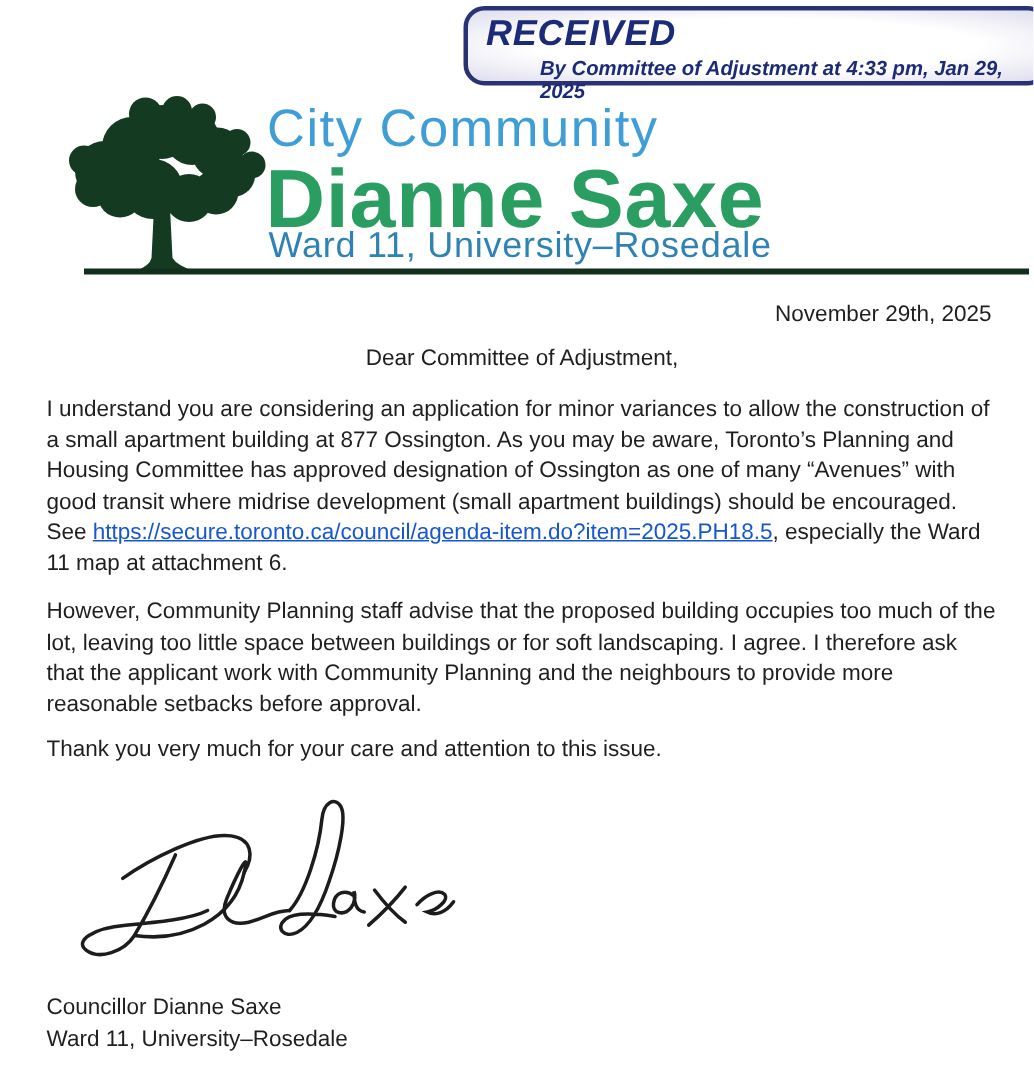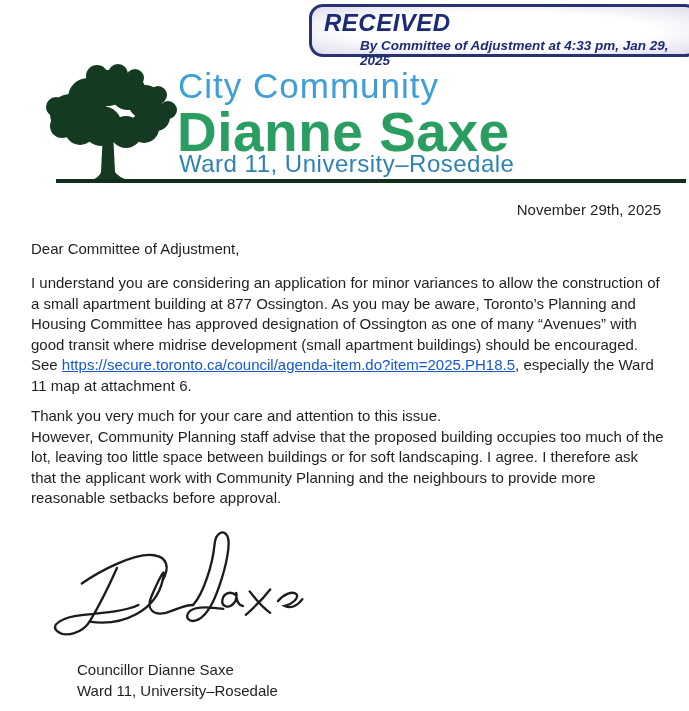--- a/index.html
+++ b/index.html
@@ -42,27 +42,27 @@
     position:absolute; left:56px; top:179px; width:630px; height:4px;
     background:#122f1e;
   }
 
   
   .letter-body {
     position:absolute; left:31px; top:200px; width:634px;
     font-size:15px; line-height:20.5px; color:#1f1f1f;
   }
   .date { text-align:right; margin:0 4px 2px 0; }
-  .salutation { margin:18px 0 14px 0; }
-  .para { margin:0 0 10px 0; }
+  .salutation { margin:8px 0 14px 0;text-align:center; }
+  .para { margin:12px 0 10px 0; }
   .thanks { margin:3px 0 0 0; }
   a.agenda-link { color:#1657d0; text-decoration:underline; cursor:pointer; }
 
   .signature-wrap { margin:16px 0 0 10px; height:122px; }
-  .signoff { margin-top:12px; line-height:21px;margin-left:46px; }
+  .signoff { margin-top:12px; line-height:21px; }
 </style>
 </head>
 <body>
 
 <div class="page">
 
   <div class="stamp">
     <div class="stamp-title">RECEIVED</div>
     <div class="stamp-subtitle">By Committee of Adjustment at 4:33 pm, Jan 29, 2025</div>
   </div>
@@ -96,23 +96,23 @@
   <div class="lh-name">Dianne Saxe</div>
   <div class="lh-ward">Ward 11, University–Rosedale</div>
   <div class="rule"></div>
 
   <div class="letter-body">
     <div class="date">November 29th, 2025</div>
     <div class="salutation">Dear Committee of Adjustment,</div>
 
     <p class="para"><span>I understand you are considering an application for minor variances to allow the construction of a small apartment building at 877 Ossington. As you may be aware, Toronto’s Planning and Housing Committee has approved designation of Ossington as one of many “Avenues” with good transit where midrise development (small apartment buildings) should be encouraged. See </span><a class="agenda-link" href="#">https://secure.toronto.ca/council/agenda-item.do?item=2025.PH18.5</a><span>, especially the Ward 11 map at attachment 6.</span></p>
 
+    <p class="para">However, Community Planning staff advise that the proposed building occupies too much of the lot, leaving too little space between buildings or for soft landscaping. I agree. I therefore ask that the applicant work with Community Planning and the neighbours to provide more reasonable setbacks before approval.</p>
+
     <p class="para thanks">Thank you very much for your care and attention to this issue.</p>
-
-    <p class="para">However, Community Planning staff advise that the proposed building occupies too much of the lot, leaving too little space between buildings or for soft landscaping. I agree. I therefore ask that the applicant work with Community Planning and the neighbours to provide more reasonable setbacks before approval.</p>
 
     <div class="signature-wrap">
       <svg width="310" height="122" viewBox="0 0 310 125" xmlns="http://www.w3.org/2000/svg" fill="none" stroke="#1c1c1c" stroke-width="2.4" stroke-linecap="round">
         <path d="M 38 60 C 55 48 92 28 112 31 C 126 33 128 44 121 56"></path>
         <path d="M 74 44 C 66 62 55 84 46 99 C 39 110 22 116 13 109 C 5 103 17 94 40 92 C 62 90 84 88 96 82"></path>
         <path d="M 46 99 C 80 104 114 88 121 56 C 126 36 114 62 109 74 C 104 86 111 93 124 90 C 135 87 142 82 152 82"></path>
         <path d="M 152 82 C 163 70 172 40 174 20 C 175 8 183 4 187 11 C 191 18 186 42 179 62 C 174 77 167 92 157 97 C 148 101 142 94 149 88 C 155 83 170 84 183 86"></path>
         <path d="M 196 72 C 190 67 183 70 182 77 C 181 84 189 86 194 80 C 197 76 197 71 196 69 C 196 76 197 82 203 83"></path>
         <path d="M 210 68 C 216 76 224 85 231 90"></path>
         <path d="M 231 66 C 224 75 214 85 206 92"></path>

